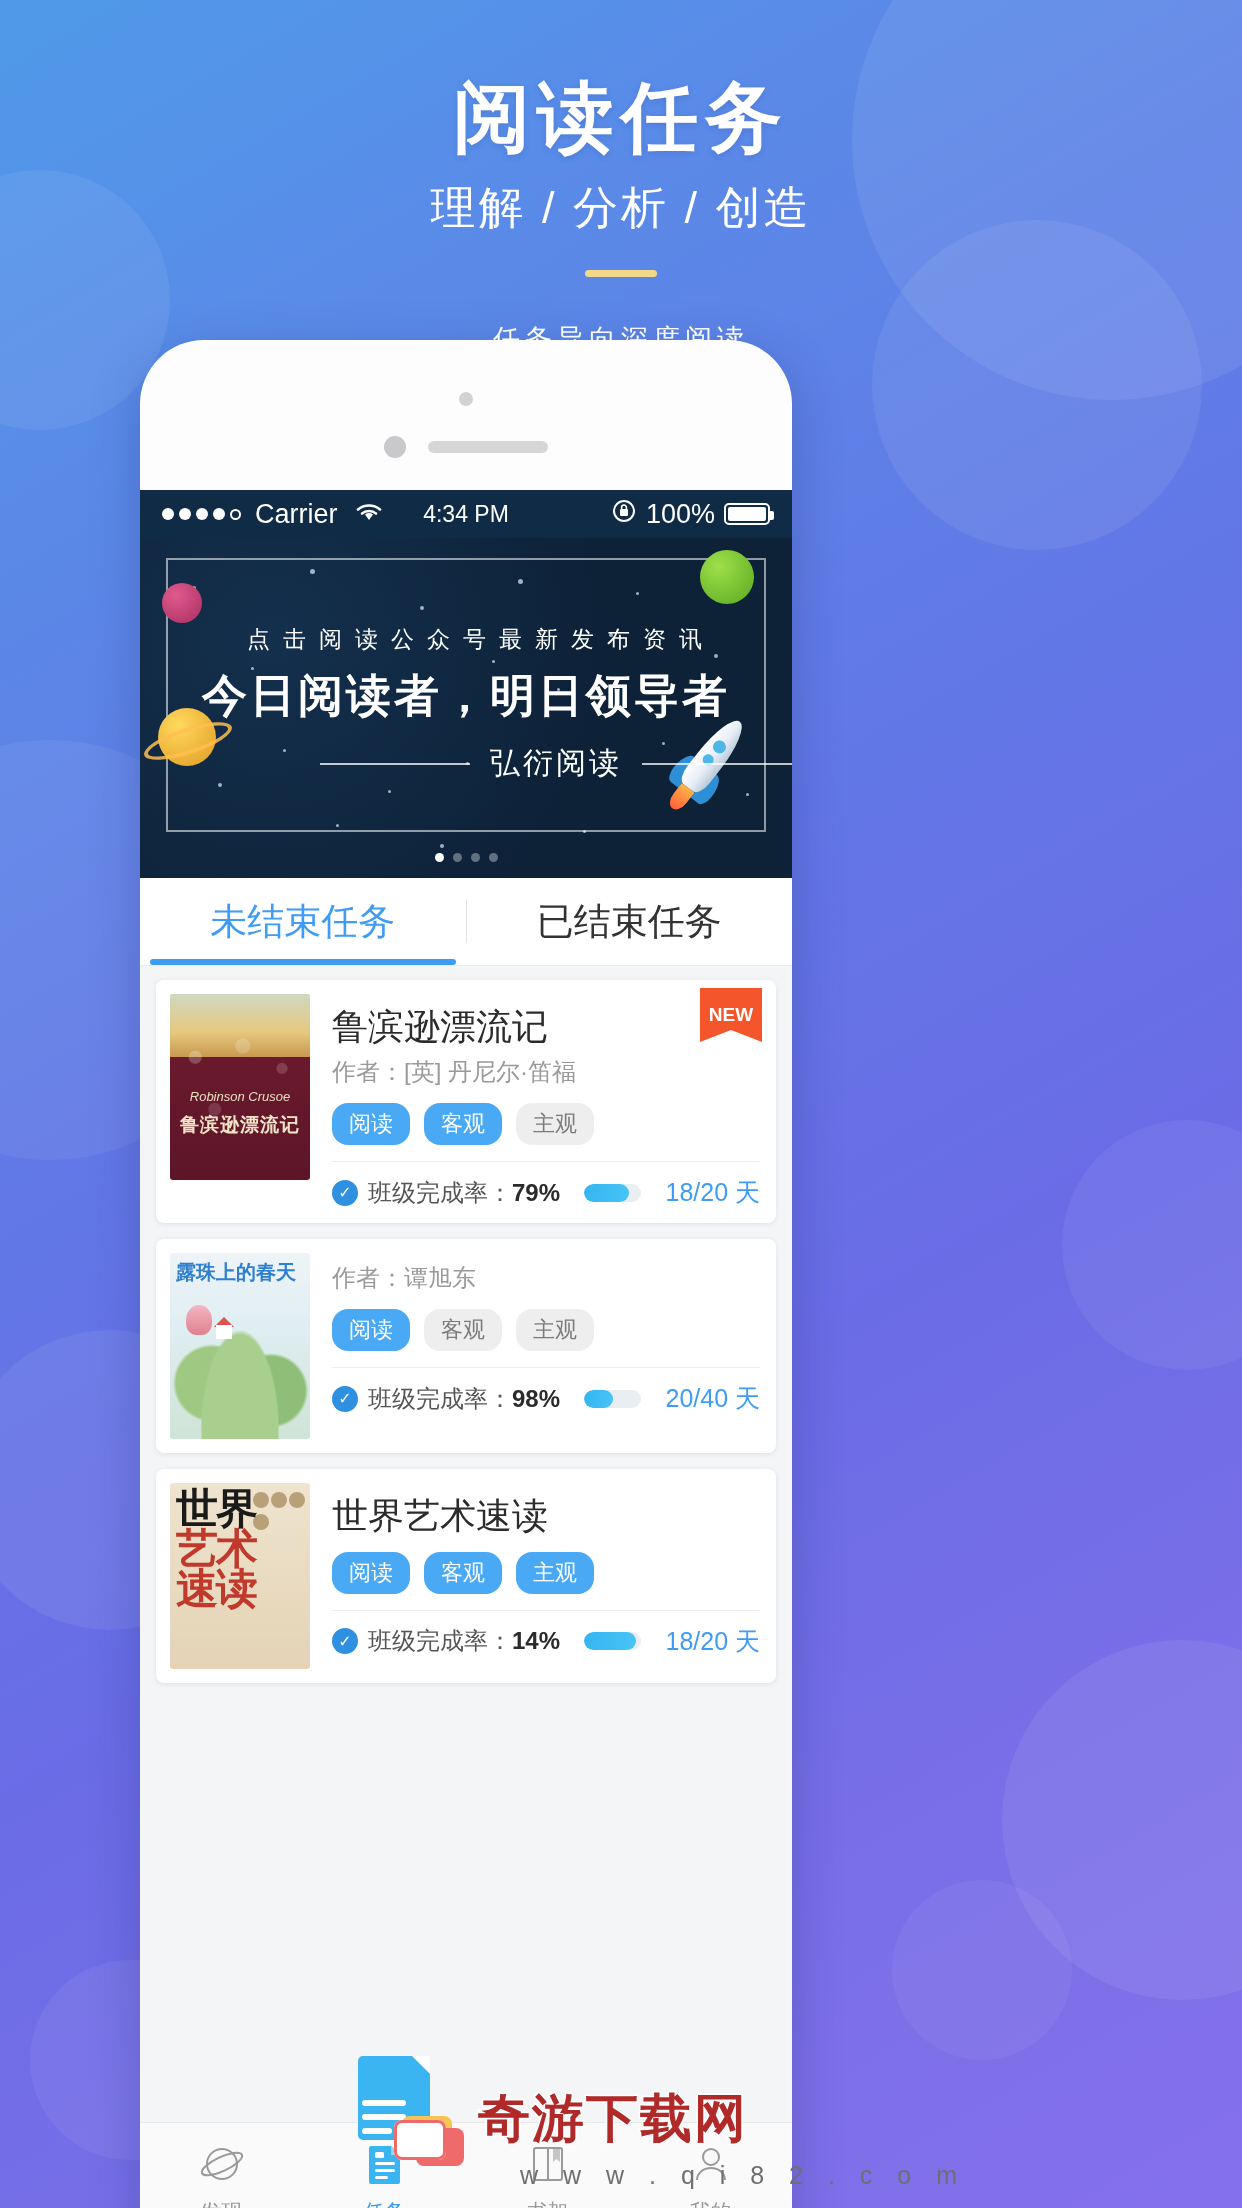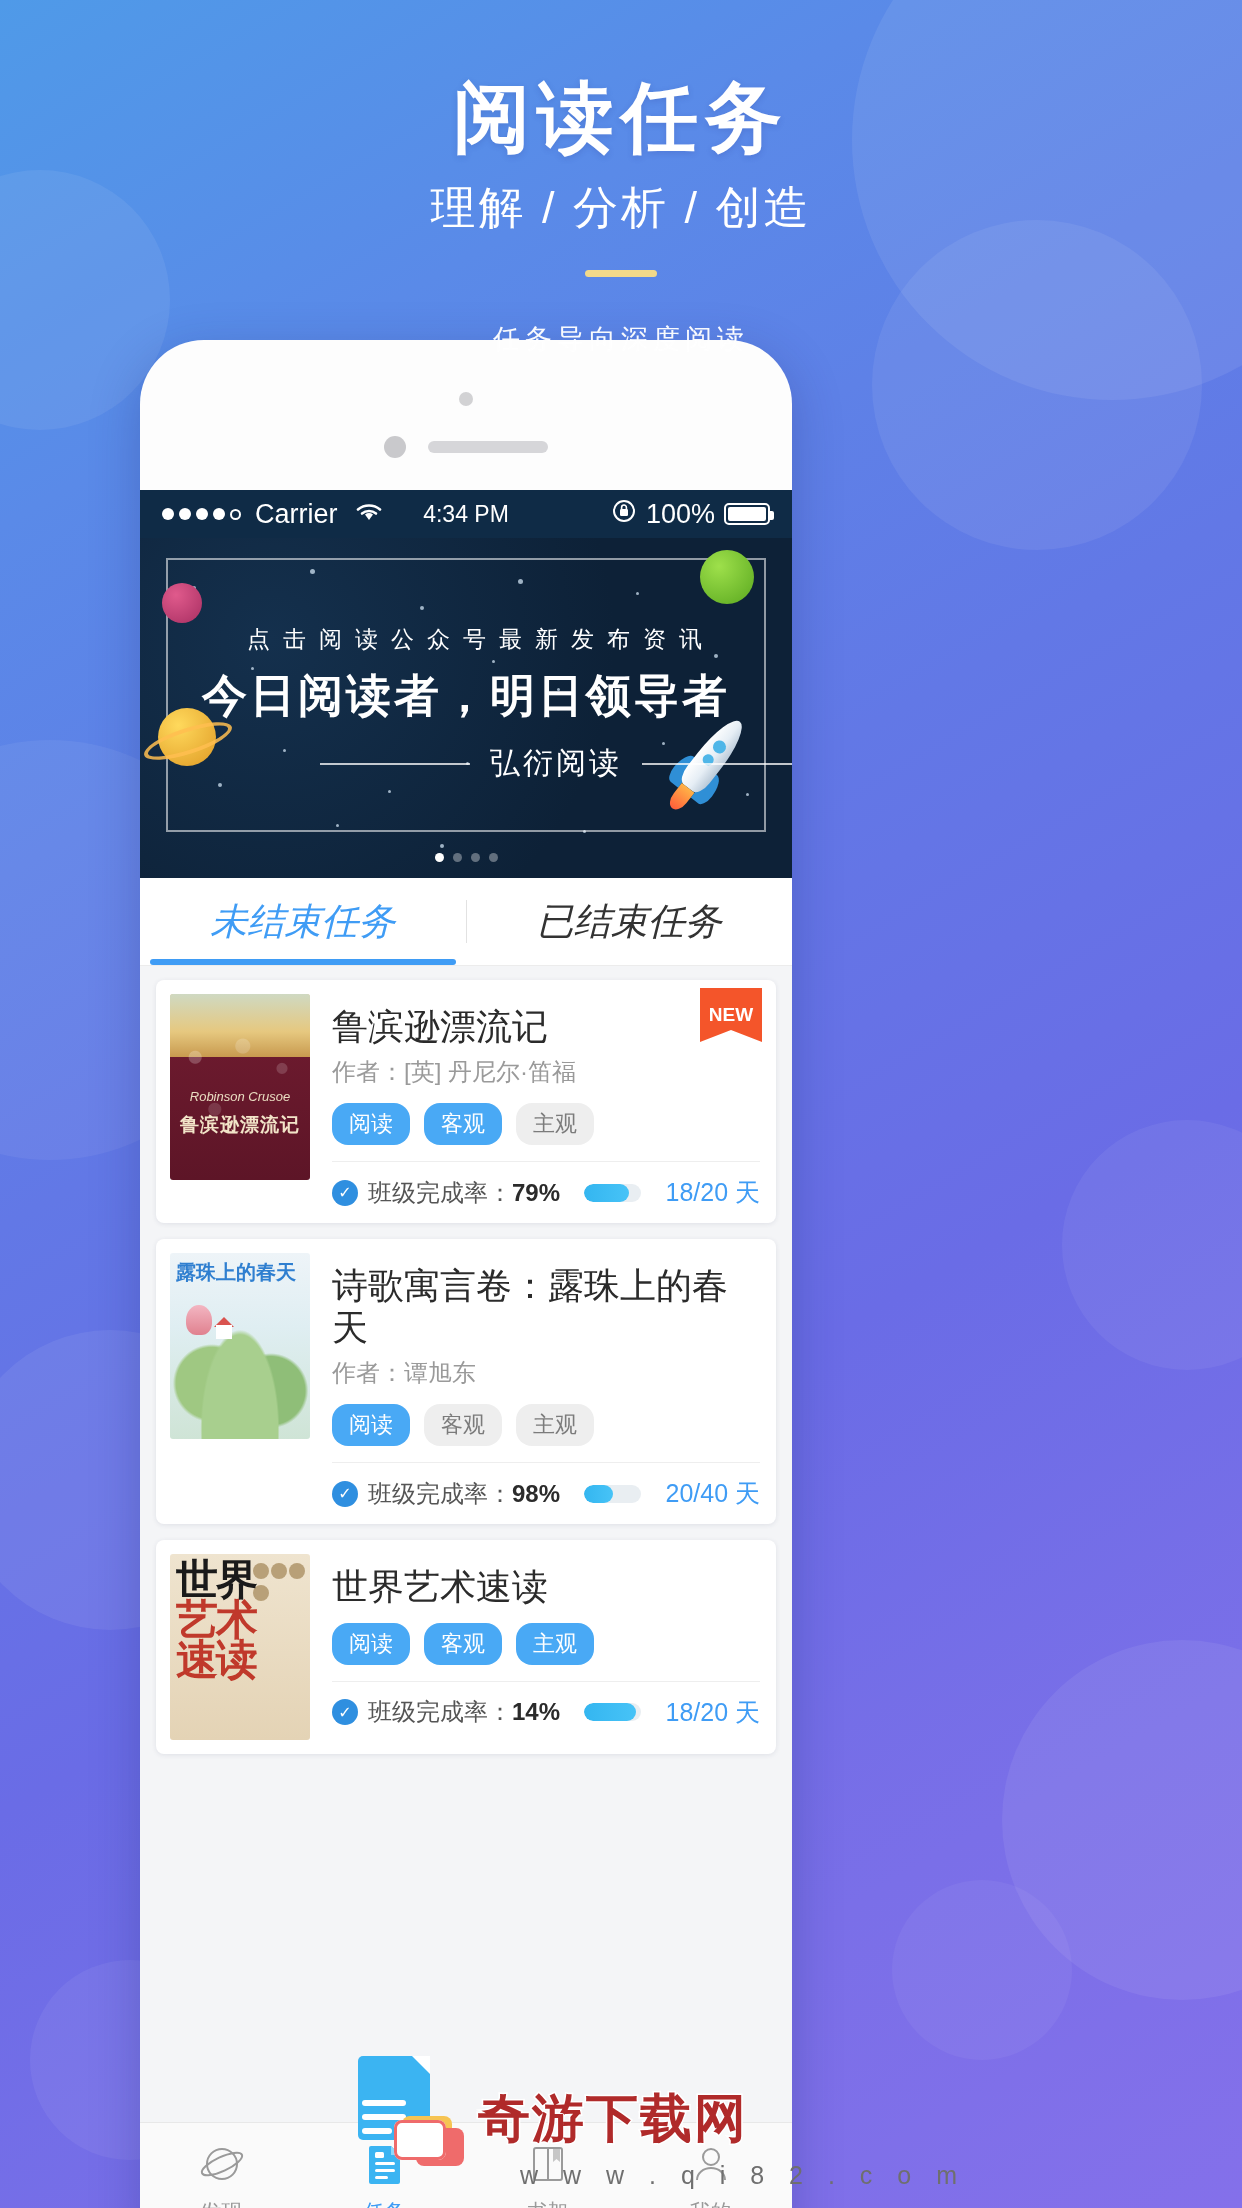--- a/index.html
+++ b/index.html
@@ -169,21 +169,21 @@
     background:linear-gradient(180deg,#ffb347,#ff5e3a); border-radius:0 0 50% 50%;}
 
   
   .tabs {
     background:#ffffff; height:88px;
     display:flex; align-items:stretch;
     border-bottom:1px solid #ececec;
   }
   .tab {
     flex:1; display:flex; align-items:center; justify-content:center;
-    font-size:37px; color:#333333; position:relative;font-style:italic;
+    font-size:37px; color:#333333; position:relative;
   }
   .tab.active { color:#3f9cf5; }
   .tab.active::after {
     content:""; position:absolute; left:10px; right:10px; bottom:0;
     height:6px; background:#3f9cf5; border-radius:3px;
   }
   .tab-div { width:1px; background:#e2e2e2; margin:22px 0; }
 
   
   .list { padding:14px 16px 0; }
@@ -480,21 +480,20 @@
 
       <div class="card">
         <div class="cover cv2">
           <div class="sky"></div>
           <div class="balloon"></div>
             <div class="roof"></div>
             <div class="house"></div>
           <div class="hdr">露珠上的春天</div>
         </div>
         <div class="info">
-          <div class="bk-title">诗歌寓言卷：露珠上的春天</div>
           <div class="bk-author">作者：谭旭东</div>
           <div class="tagrow">
             <span class="tag on">阅读</span>
             <span class="tag">客观</span>
             <span class="tag">主观</span>
           </div>
           <div class="sep"></div>
           <div class="progrow">
             <span class="check">✓</span>
             <span class="rate"><span>班级完成率：</span><b>98%</b></span>

